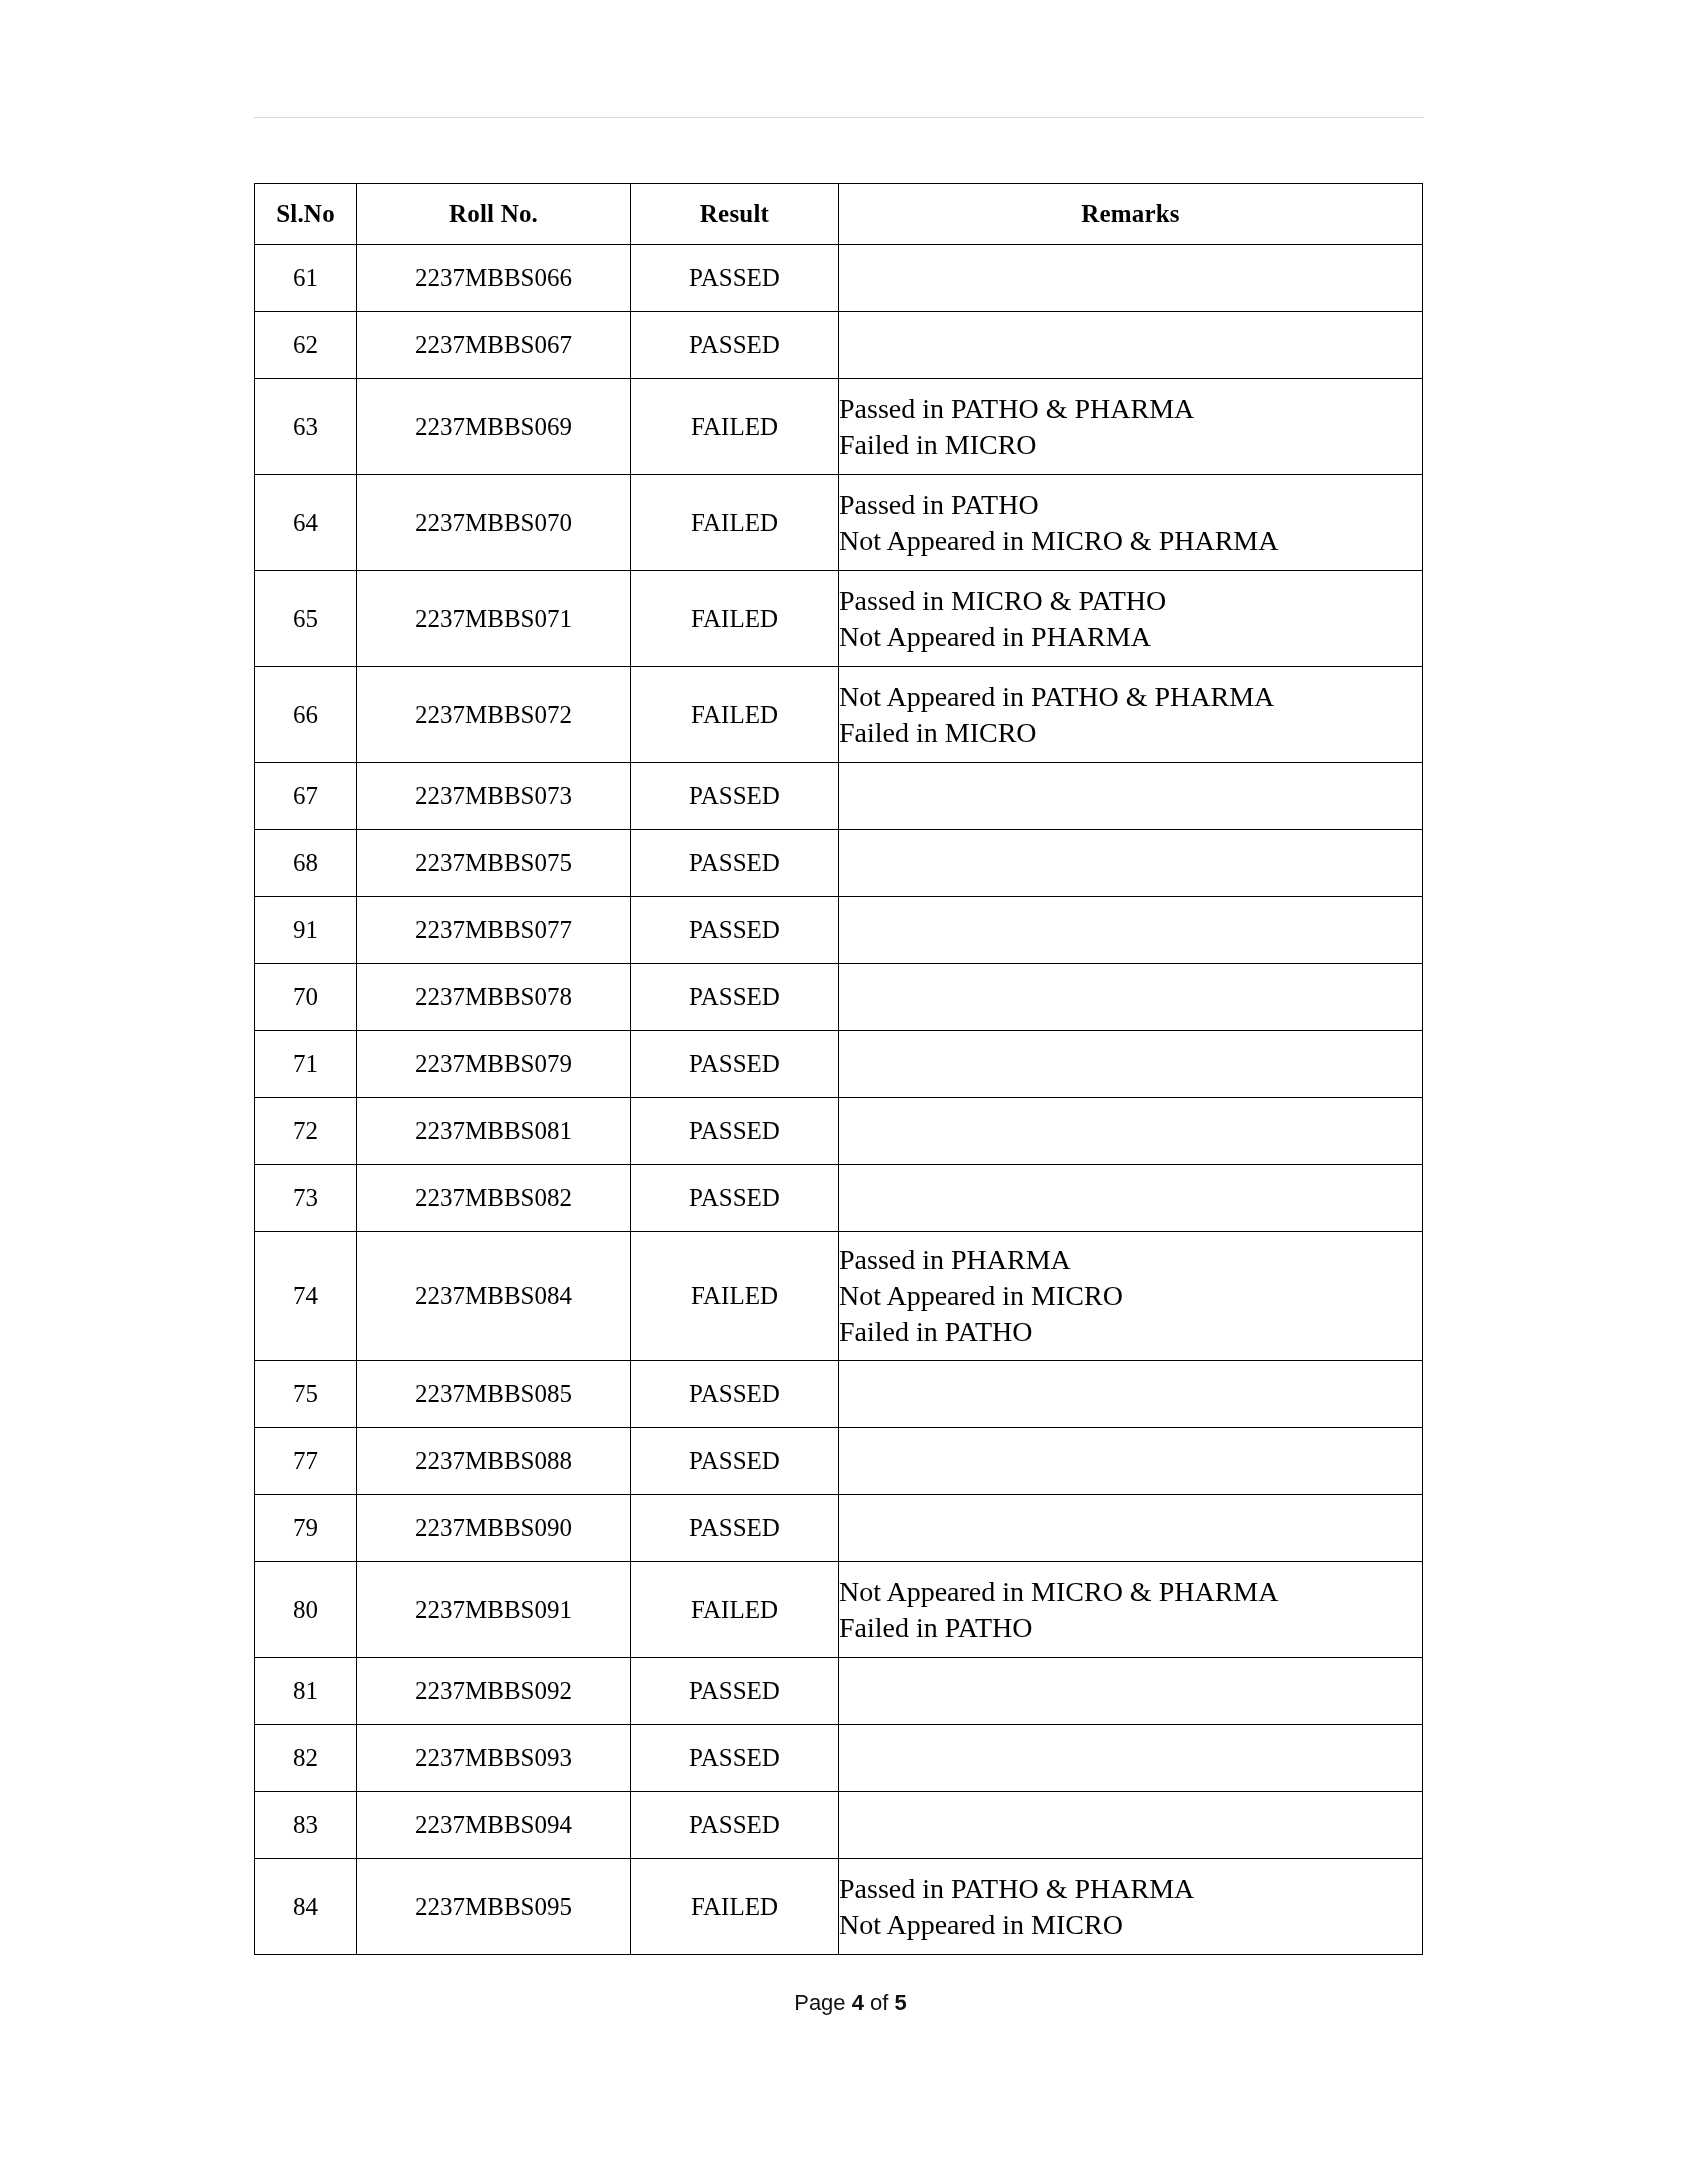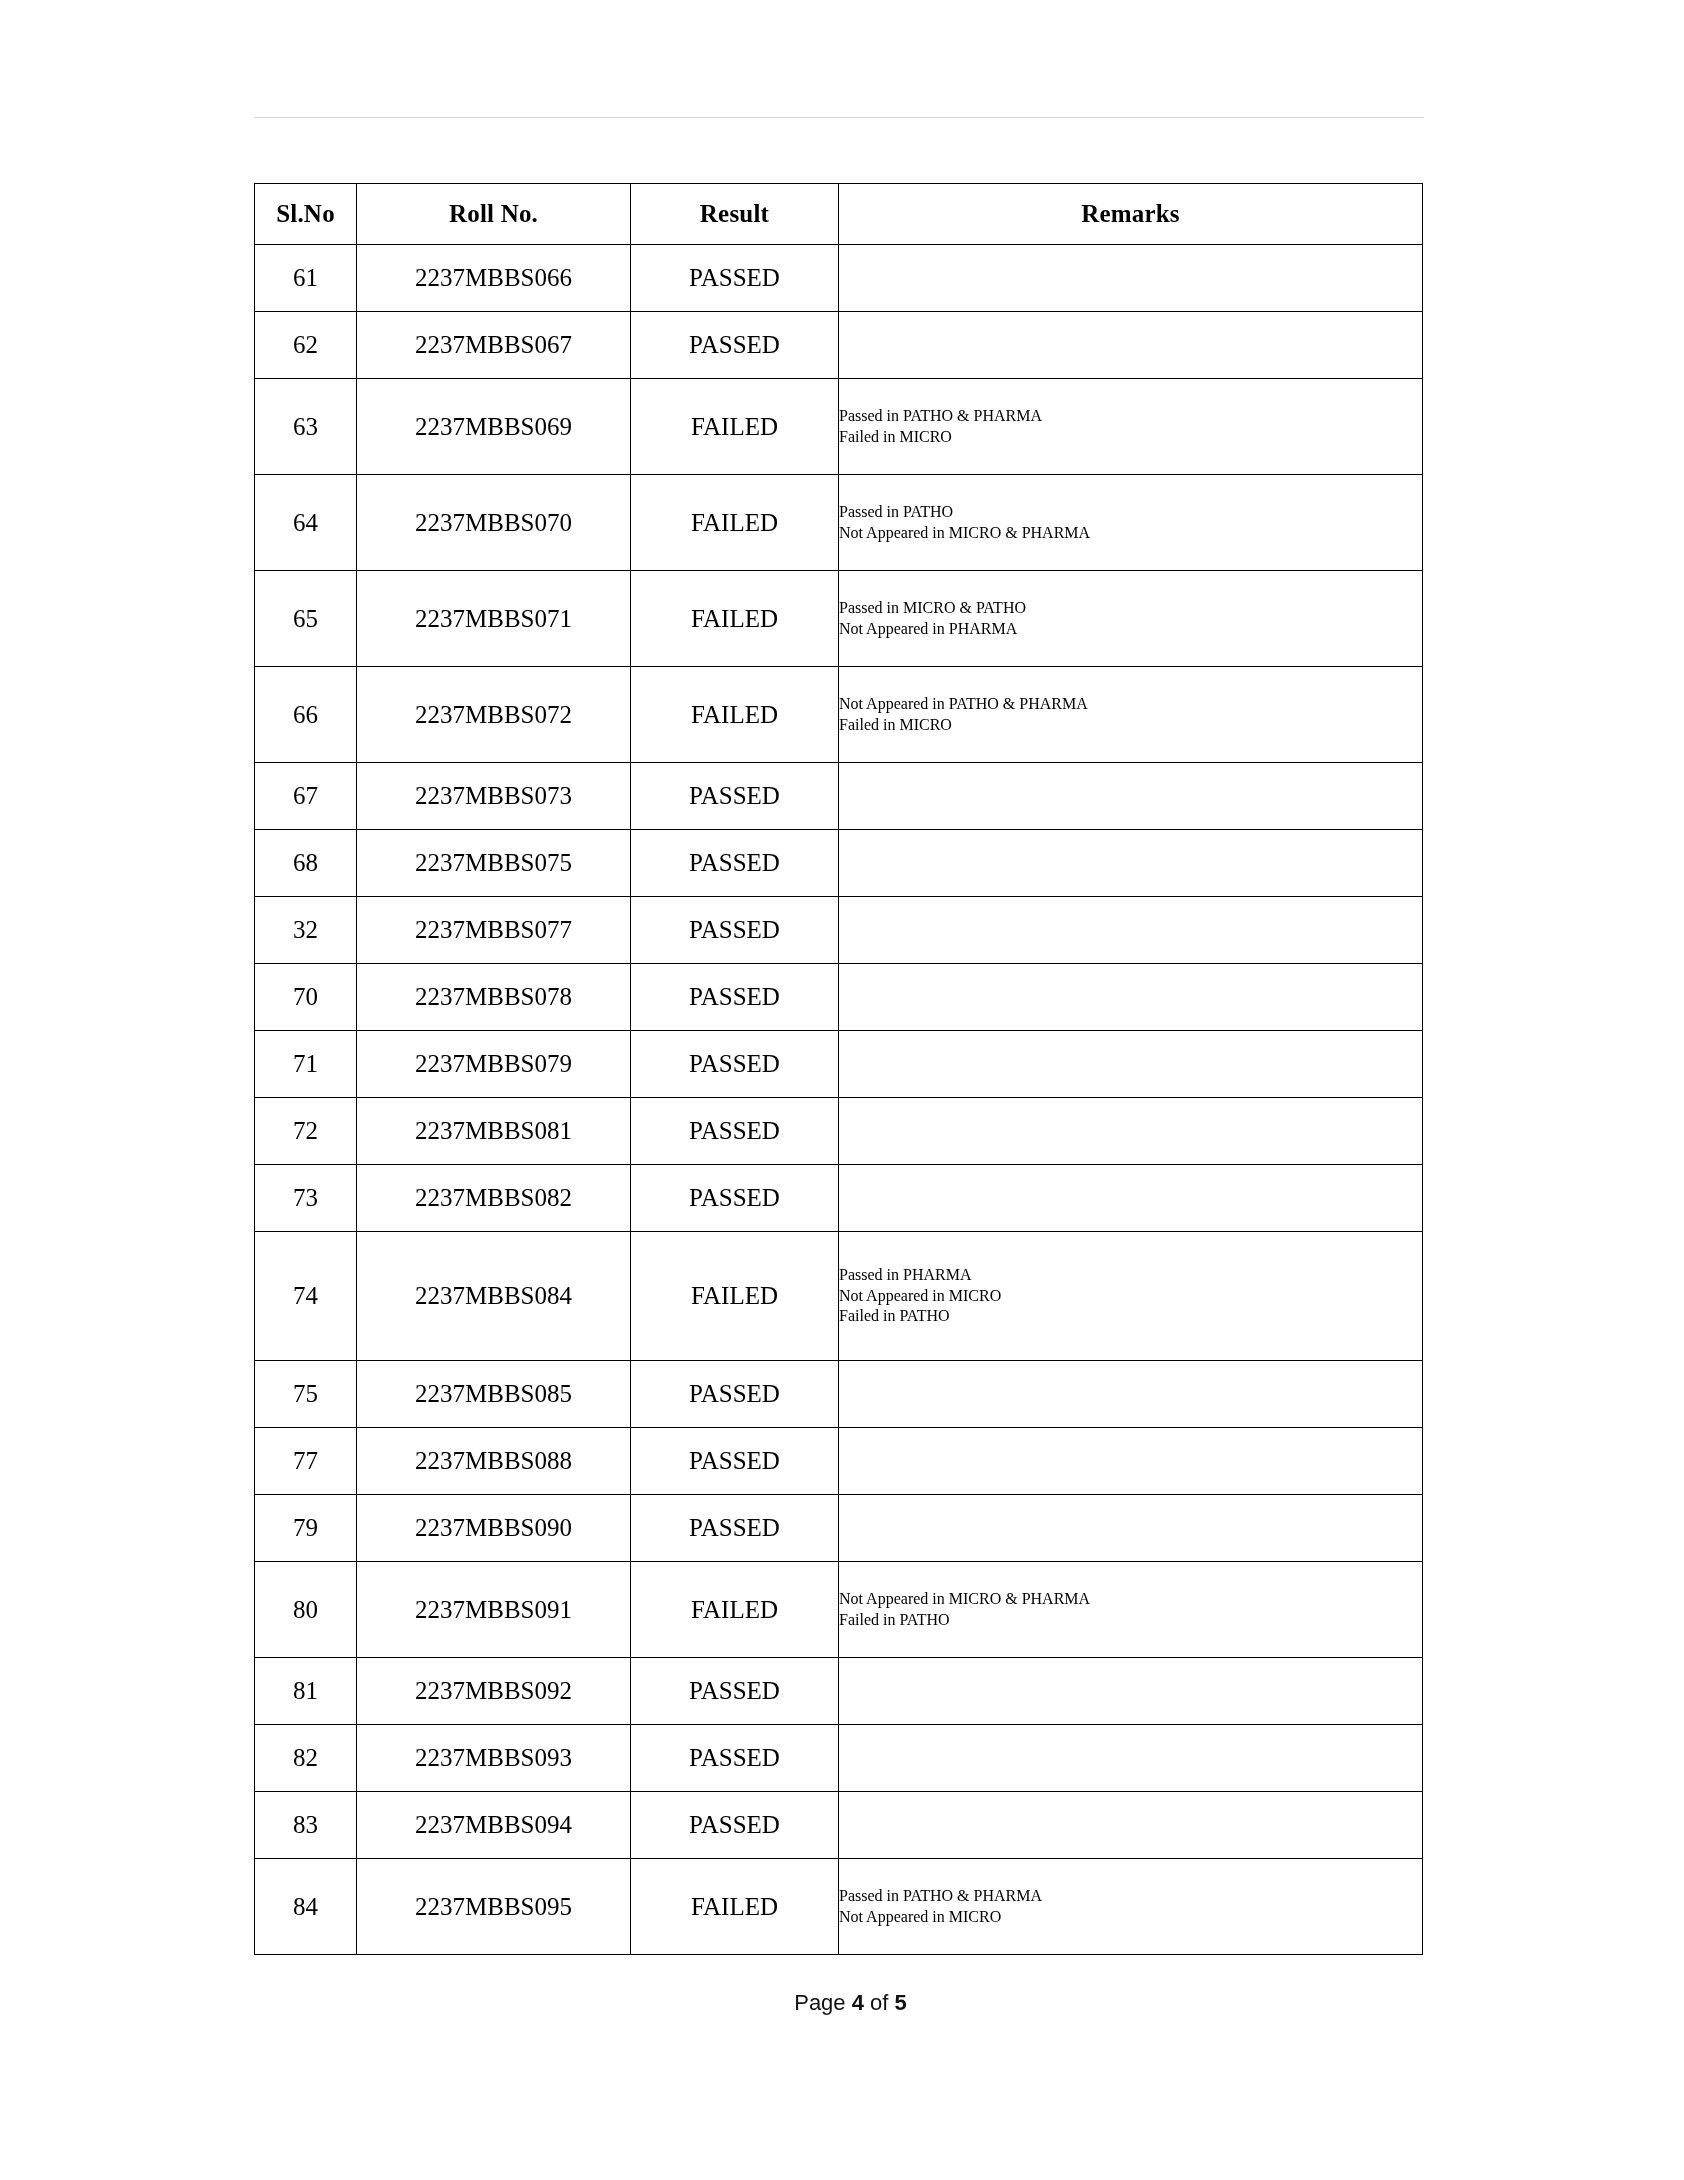--- a/index.html
+++ b/index.html
@@ -61,21 +61,21 @@
     font-size: 25px;
     height: 66px;
   }
   td.sl, td.roll, td.result {
     text-align: center;
   }
   td.remarks {
     text-align: left;
     padding: 3.7px 0 3.7px 12.8px;
     line-height: 1.28;
-    font-size: 16px;
+    font-size: 28px;
   }
   td.remarks .line {
     display: block;
     white-space: nowrap;
   }
   tr.tall td { height: 95px; }
   tr.tall3 td { height: 128px; }
 
   .footer {
     position: absolute;
@@ -167,21 +167,21 @@
             <td class="result">PASSED</td>
             <td class="remarks"></td>
           </tr>
           <tr>
             <td class="sl">68</td>
             <td class="roll">2237MBBS075</td>
             <td class="result">PASSED</td>
             <td class="remarks"></td>
           </tr>
           <tr>
-            <td class="sl">32</td>
+            <td class="sl">91</td>
             <td class="roll">2237MBBS077</td>
             <td class="result">PASSED</td>
             <td class="remarks"></td>
           </tr>
           <tr>
             <td class="sl">70</td>
             <td class="roll">2237MBBS078</td>
             <td class="result">PASSED</td>
             <td class="remarks"></td>
           </tr>

